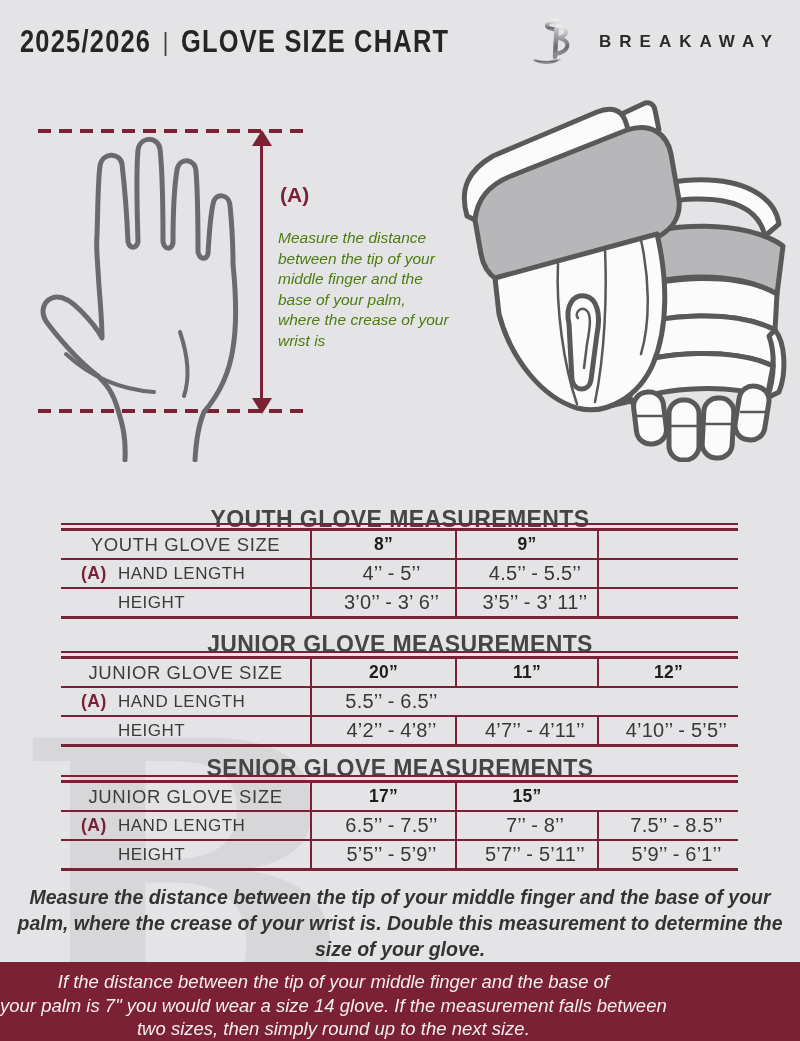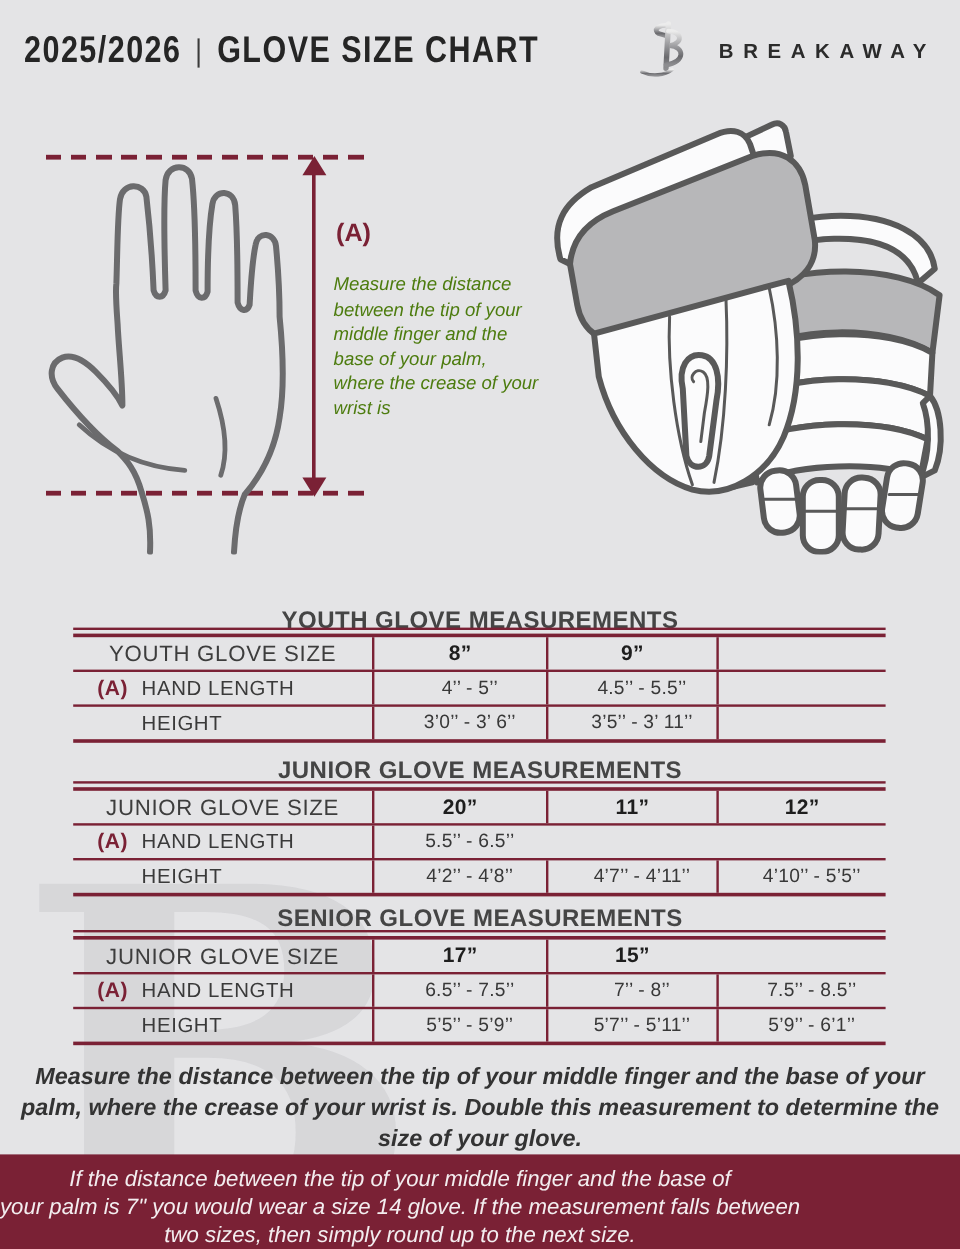--- a/index.html
+++ b/index.html
@@ -33,36 +33,36 @@
   .arrow-head{position:absolute;left:252px;width:0;height:0;border-left:10px solid transparent;border-right:10px solid transparent;z-index:1;}
   .arrow-head.up{top:130px;border-bottom:16px solid var(--maroon);}
   .arrow-head.down{top:398px;border-top:16px solid var(--maroon);}
   .hand-svg{position:absolute;left:28px;top:132px;z-index:1;}
   .gloves-svg{position:absolute;left:445px;top:92px;z-index:1;}
   .marker-a{position:absolute;left:280px;top:183px;font-size:21px;font-weight:700;color:var(--maroon);z-index:1;}
   .instruction{position:absolute;left:278px;top:228px;width:210px;font-size:15.5px;line-height:1.33;
     font-style:italic;color:#4d7c0f;white-space:pre-line;z-index:1;}
 
   
-  .tbl-title{position:absolute;left:0;width:800px;text-align:center;font-weight:700;font-size:20px;
+  .tbl-title{position:absolute;left:0;width:800px;text-align:center;font-weight:700;font-size:23px;
     letter-spacing:.4px;color:#454545;z-index:1;}
   .size-table{position:absolute;left:61px;width:677px;border-top:3px solid var(--maroon);
     border-bottom:3px solid var(--maroon);z-index:1;}
   .size-table::before{content:"";position:absolute;left:0;right:0;top:-8px;height:2px;background:var(--maroon);}
   .row{display:grid;grid-template-columns:249px 145px 142px 141px;}
   .row + .row{border-top:2px solid var(--maroon);}
   .row.hdr-row{height:27px;}
   .row.data-row{height:29px;}
   .cell{height:100%;display:flex;align-items:center;justify-content:center;position:relative;}
   .cell + .cell{border-left:2px solid var(--maroon);}
   .lbl-hdr{font-size:18.5px;letter-spacing:.6px;color:#3d3d3d;}
   .size-val{font-weight:700;font-size:17.5px;color:#1e1e1e;letter-spacing:.3px;}
   .row-lbl{justify-content:flex-start;padding-left:57px;font-size:17px;letter-spacing:.5px;color:#3a3a3a;}
   .mk{position:absolute;left:20px;font-weight:700;font-size:17.5px;color:var(--maroon);}
-  .data-val{font-size:16px;color:#383838;letter-spacing:.2px;padding-left:16px;}
+  .data-val{font-size:20px;color:#383838;letter-spacing:.2px;padding-left:16px;}
 
   
   .note{position:absolute;left:0;top:884px;width:800px;text-align:center;font-style:italic;font-weight:700;
     font-size:19.5px;line-height:26px;color:#333;white-space:pre-line;z-index:1;}
   .band{position:absolute;left:0;top:962px;width:800px;height:79px;background:var(--maroon);z-index:2;
     display:flex;align-items:flex-start;justify-content:flex-start;}
   .band-text{margin-top:8px;text-align:center;font-style:italic;font-size:18.5px;line-height:23.5px;
     color:#f3edef;white-space:pre-line;}
 </style>
 </head>

